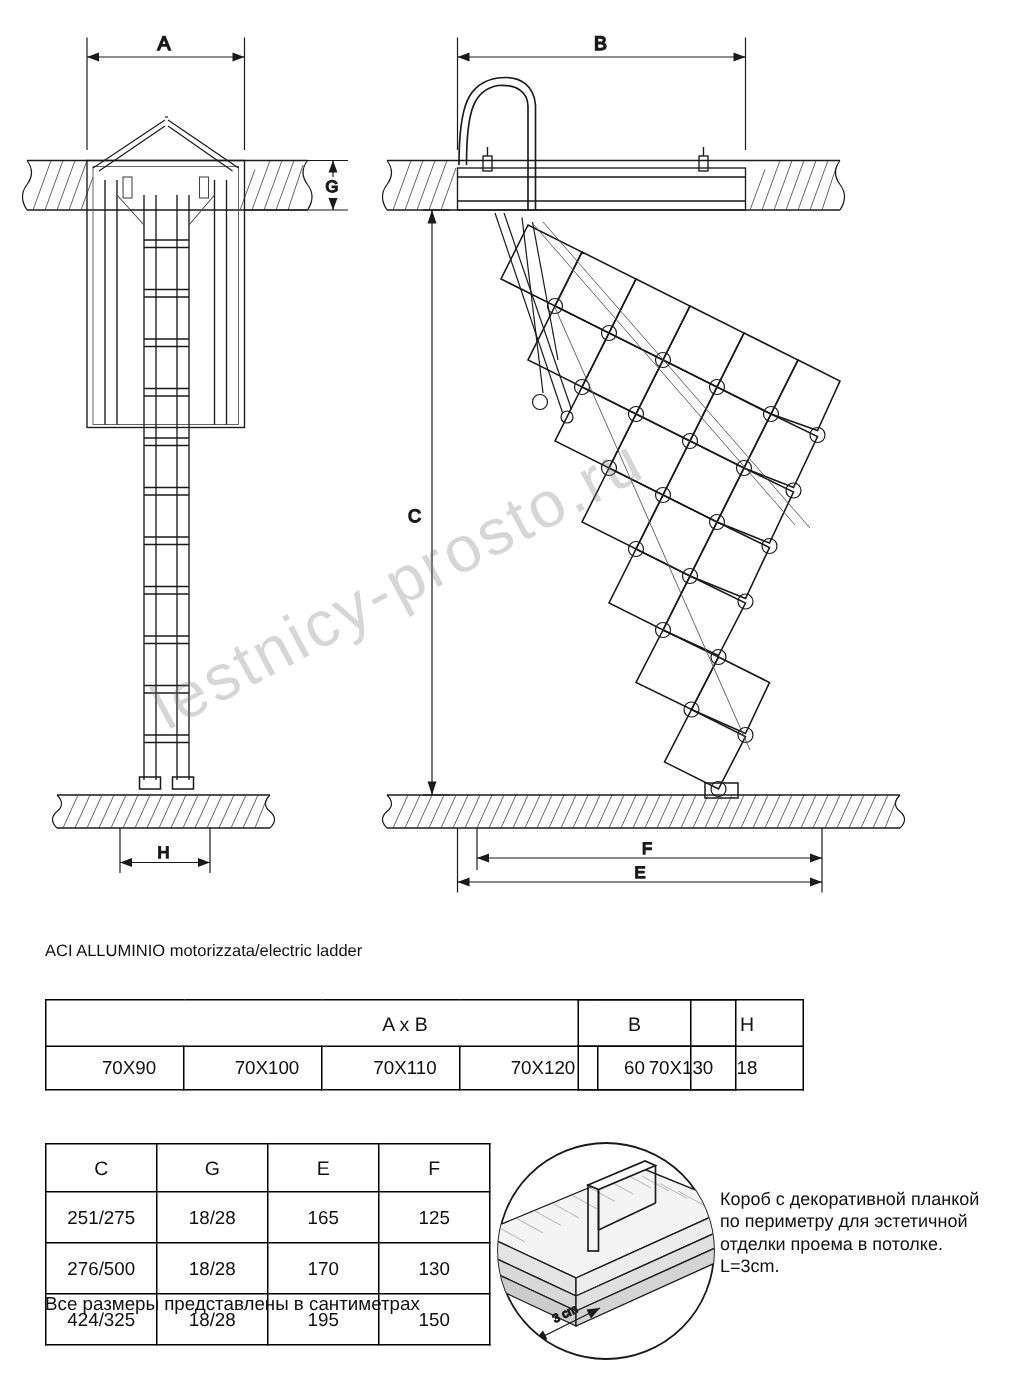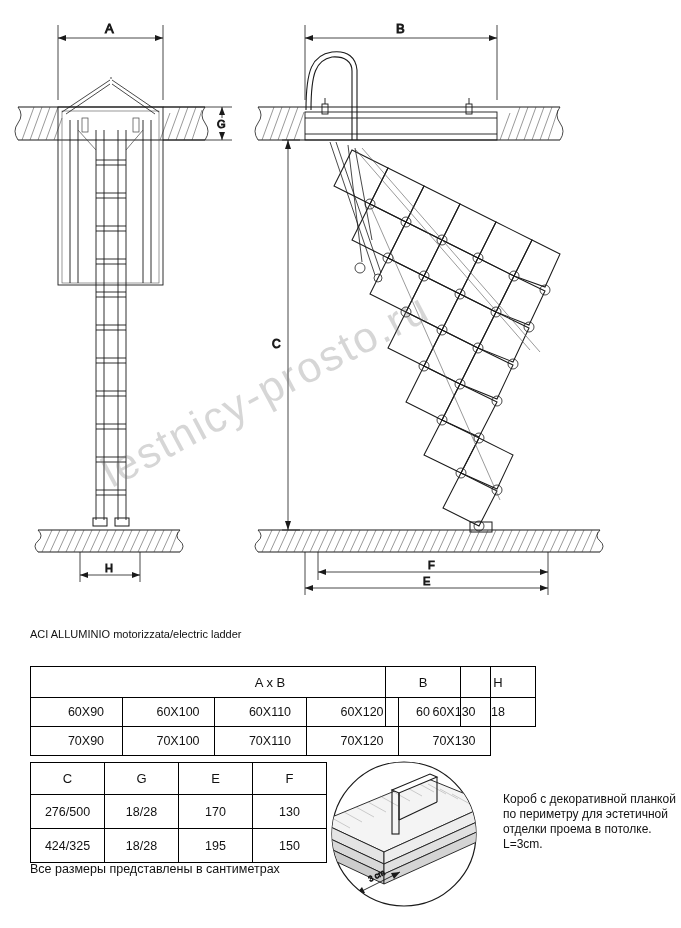--- a/index.html
+++ b/index.html
@@ -97,21 +97,21 @@
   }
   .note {
     position: absolute;
     left: 30px;
     top: 862px;
     font-size: 12.5px;
     color: #111;
   }
   .box-note {
     position: absolute;
-    left: 503px;
+    left: 480px;
     top: 792px;
     width: 175px;
     font-size: 12px;
     line-height: 1.25;
     color: #111;
   }
   .detail-circle {
     position: absolute;
     left: 330px;
     top: 760px;
@@ -477,27 +477,20 @@
 <div class="watermark">lestnicy-prosto.ru</div>
 
 <div class="title">ACI ALLUMINIO motorizzata/electric ladder</div>
 
 <table class="spec" id="table-ab">
   <tbody>
       <tr>
     <td class="hdr" colspan="5">A x B</td>
   </tr>
   <tr>
-    <td>60X90</td>
-    <td>60X100</td>
-    <td>60X110</td>
-    <td>60X120</td>
-    <td>60X130</td>
-  </tr>
-  <tr>
     <td>70X90</td>
     <td>70X100</td>
     <td>70X110</td>
     <td>70X120</td>
     <td>70X130</td>
   </tr>
 </tbody>
   </table>
 
 <table class="spec" id="table-bh">
@@ -513,20 +506,26 @@
 </tbody>
   </table>
 
 <table class="spec" id="table-cgef">
   <tbody>
       <tr>
     <td class="hdr">C</td>
     <td class="hdr">G</td>
     <td class="hdr">E</td>
     <td class="hdr">F</td>
+  </tr>
+  <tr>
+    <td>251/275</td>
+    <td>18/28</td>
+    <td>165</td>
+    <td>125</td>
   </tr>
   <tr>
     <td>276/500</td>
     <td>18/28</td>
     <td>170</td>
     <td>130</td>
   </tr>
   <tr>
     <td>424/325</td>
     <td>18/28</td>

